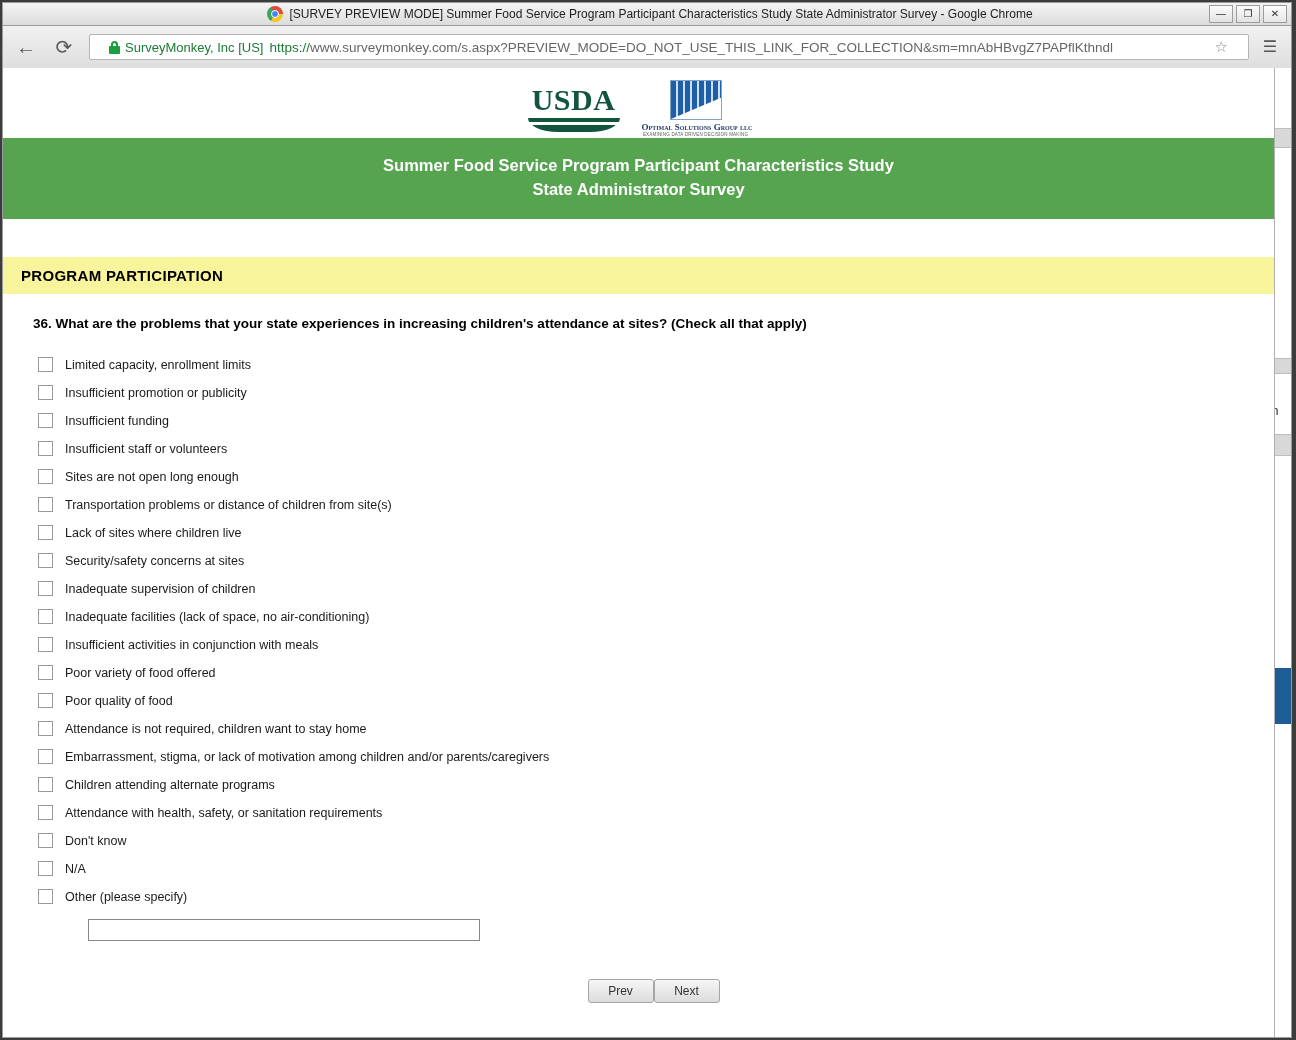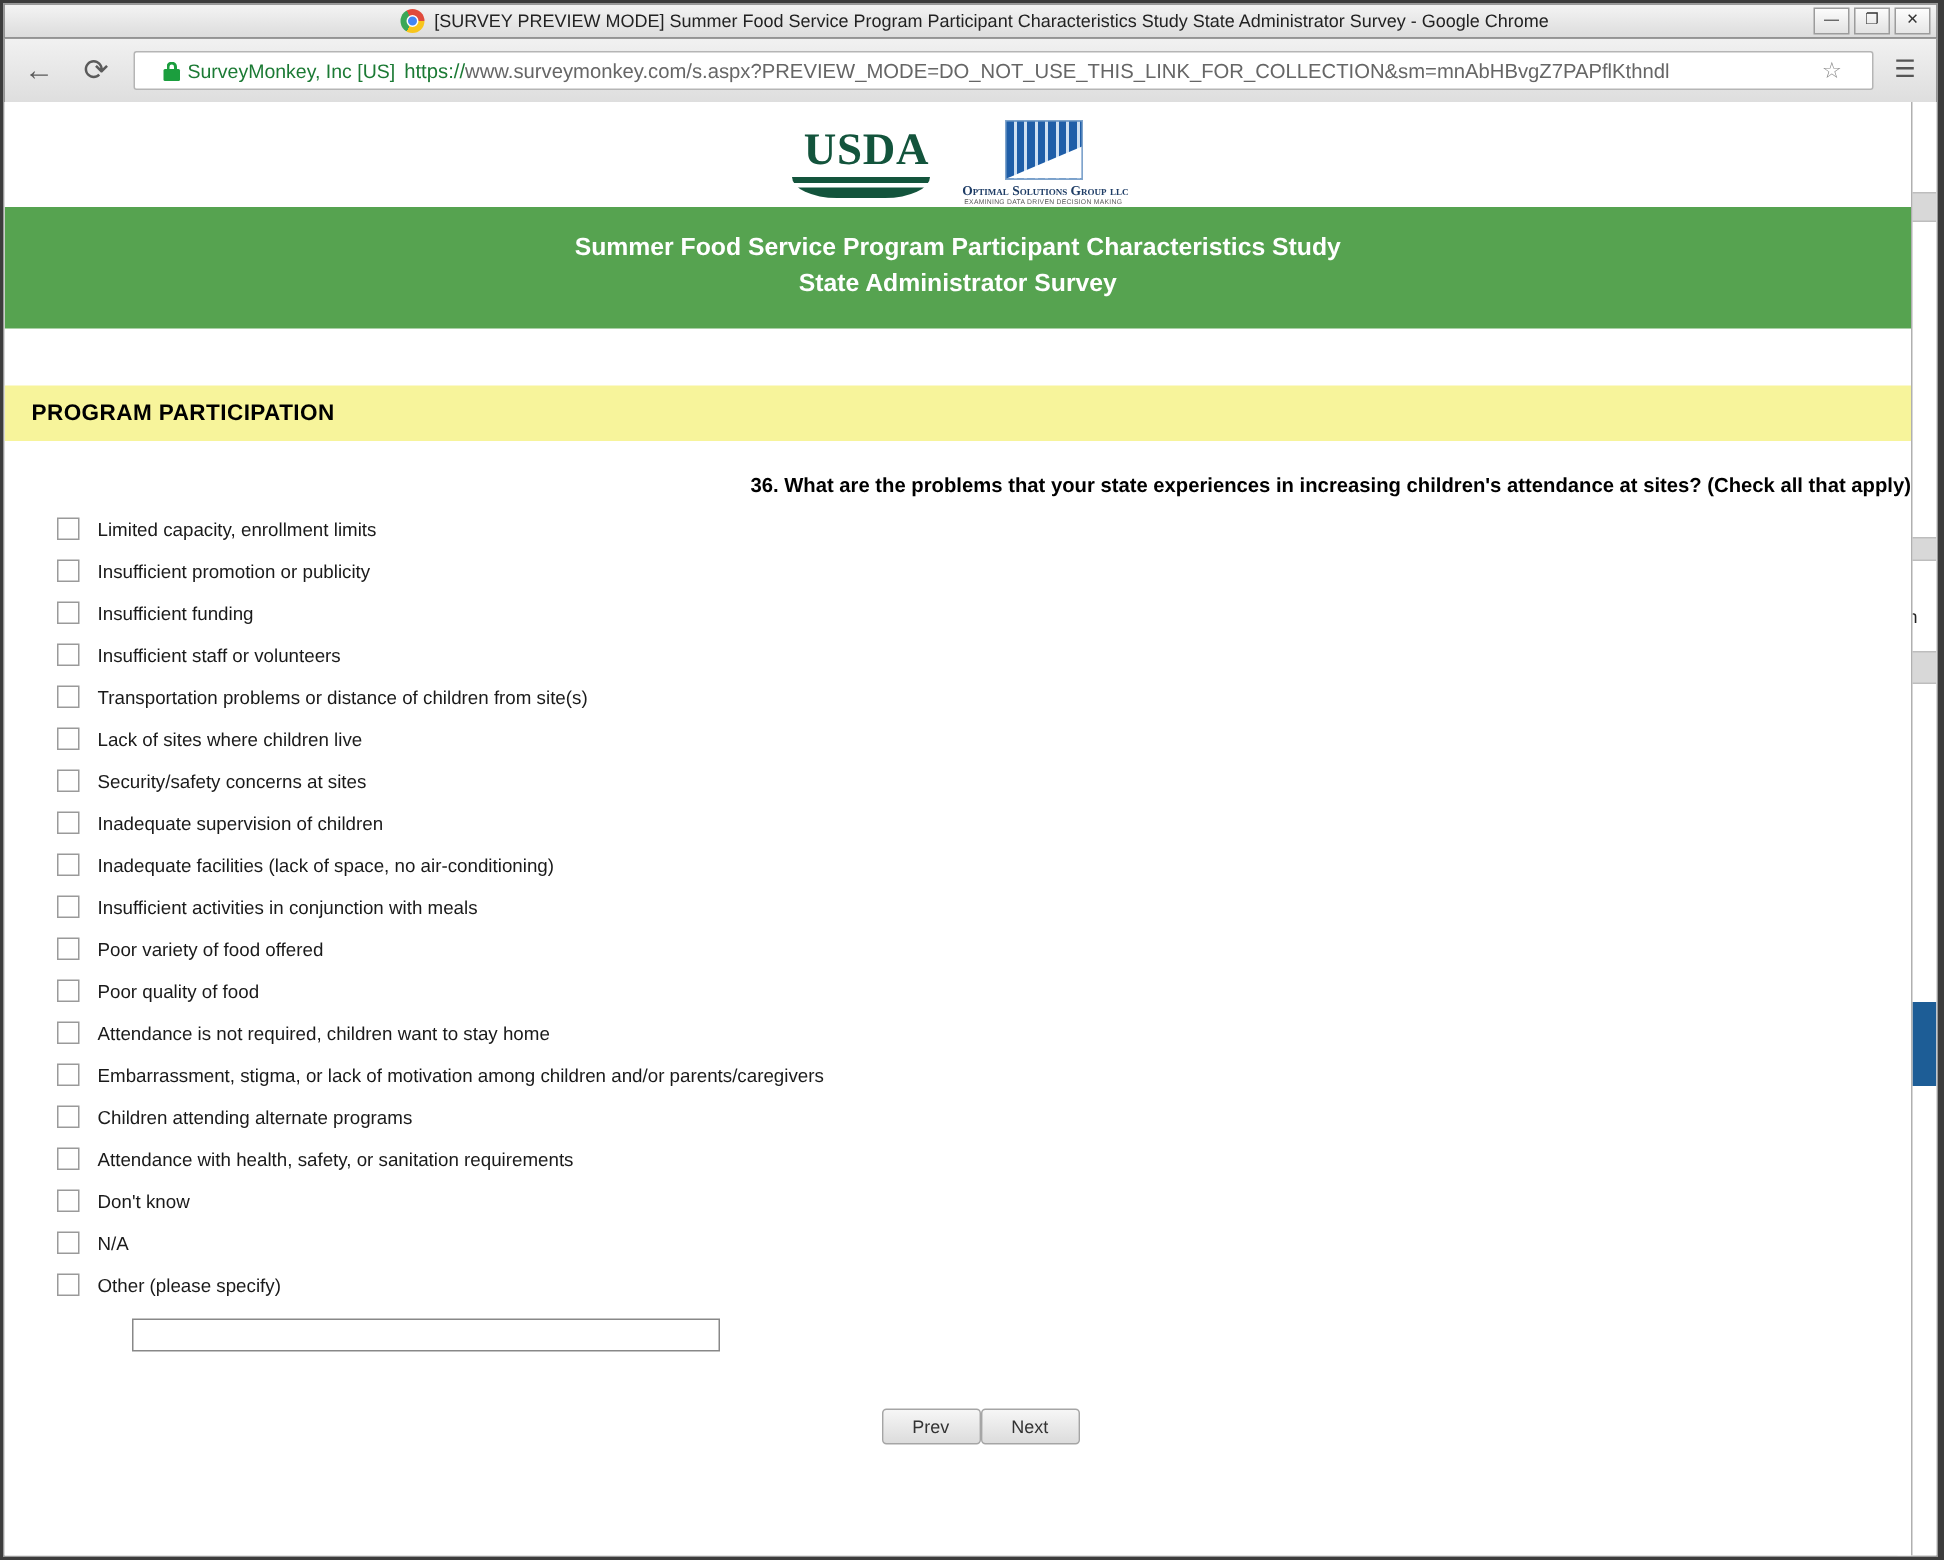--- a/index.html
+++ b/index.html
@@ -224,21 +224,21 @@
     height: 68px;
     display: flex;
     align-items: center;
     justify-content: center;
     gap: 22px;
     padding-top: 12px;
     box-sizing: border-box;
   }
   #usda-logo {
     width: 92px;
-    text-align: right;
+    text-align: center;
     line-height: 1;
   }
   #usda-logo .word {
     font-family: "Liberation Serif", serif;
     font-weight: bold;
     font-size: 30px;
     color: #13543c;
     letter-spacing: 0.5px;
   }
   #usda-logo .swoosh {
@@ -312,22 +312,21 @@
     letter-spacing: 0.3px;
     margin-top: 38px;
   }
 
   
   #question-wrap { padding: 22px 0 0 30px; }
   #question-text {
     font-size: 13.5px;
     font-weight: bold;
     color: #000;
-    margin-bottom: 8px;
-    text-align: right;
+    margin-bottom: 20px;
   }
   .option-row {
     display: flex;
     align-items: center;
     height: 28px;
   }
   .option-row .box {
     width: 15px; height: 15px;
     border: 1px solid #9a9a9a;
     background: #fff;
@@ -446,20 +445,24 @@
           <div class="option-row">
             <span class="box"></span>
             <span class="label">Insufficient funding</span>
           </div>
           <div class="option-row">
             <span class="box"></span>
             <span class="label">Insufficient staff or volunteers</span>
           </div>
           <div class="option-row">
             <span class="box"></span>
+            <span class="label">Sites are not open long enough</span>
+          </div>
+          <div class="option-row">
+            <span class="box"></span>
             <span class="label">Transportation problems or distance of children from site(s)</span>
           </div>
           <div class="option-row">
             <span class="box"></span>
             <span class="label">Lack of sites where children live</span>
           </div>
           <div class="option-row">
             <span class="box"></span>
             <span class="label">Security/safety concerns at sites</span>
           </div>

